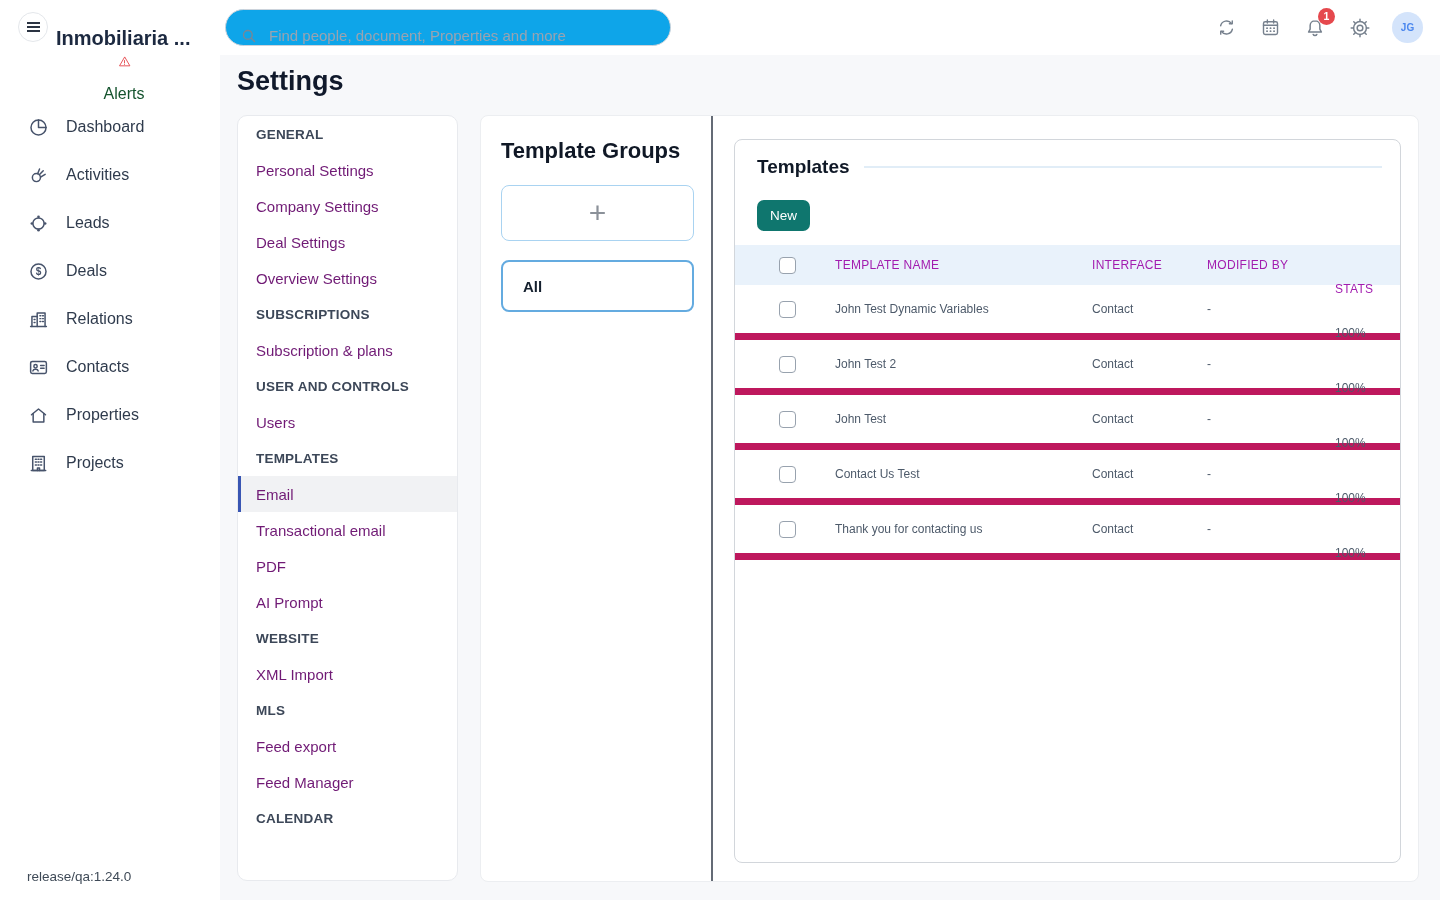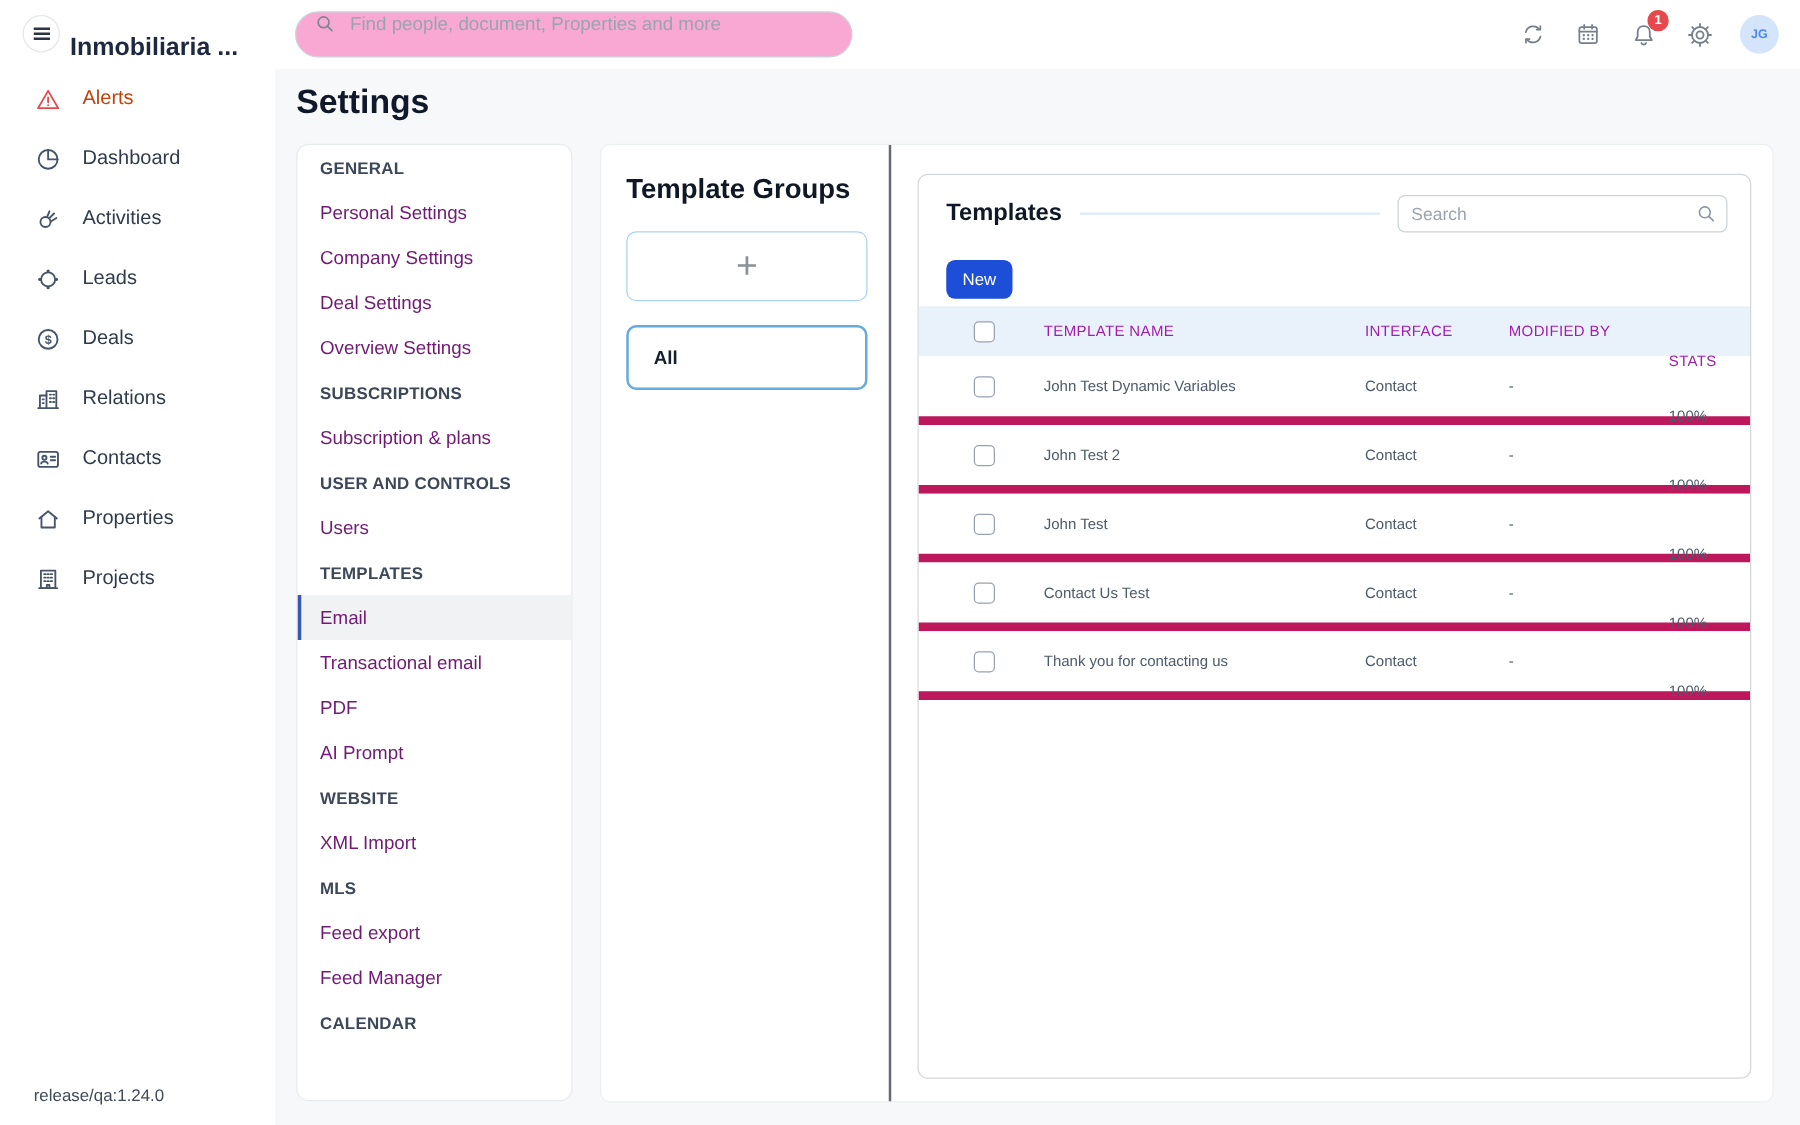--- a/index.html
+++ b/index.html
@@ -8,39 +8,39 @@
   .app{position:relative;width:1440px;height:900px;}
 
   
   .topbar{position:absolute;top:0;left:0;width:1440px;height:55px;background:#fff;z-index:5;}
   .hamburger{position:absolute;left:18px;top:12px;width:30px;height:30px;border-radius:50%;
              border:1px solid #e4e7eb;background:#fff;cursor:pointer;display:flex;align-items:center;justify-content:center;padding:0;}
   .hamb{display:block;width:13px;height:1.8px;background:#2b3442;position:relative;}
   .hamb::before,.hamb::after{content:"";position:absolute;left:0;width:13px;height:1.8px;background:#2b3442;}
   .hamb::before{top:-4.4px;}.hamb::after{top:4.4px;}
   .brand{position:absolute;left:56px;top:27px;font-size:20px;font-weight:700;color:#1c2940;white-space:nowrap;}
-  .global-search{position:absolute;left:236px;top:9px;width:446px;height:37px;border:1px solid #ccd3db;
-                 border-radius:19px;background:#f9a8d4;display:flex;align-items:flex-start;gap:9px;
+  .global-search{position:absolute;left:225px;top:9px;width:446px;height:37px;border:1px solid #ccd3db;
+                 border-radius:19px;background:#0ea5e9;display:flex;align-items:flex-end;gap:9px;
                  padding:0 14px;box-sizing:border-box;}
   .global-search input{border:none;outline:none;flex:1;font-size:15px;color:#334155;background:transparent;
                        font-family:"Liberation Sans",sans-serif;}
   .global-search input::placeholder{color:#9aa3b0;}
   .topbar-actions{position:absolute;right:17px;top:0;height:55px;display:flex;align-items:center;gap:19px;}
   .icon-btn{background:none;border:none;padding:2px;cursor:pointer;position:relative;display:flex;align-items:center;}
   .badge{position:absolute;top:-7px;right:-7px;min-width:17px;height:17px;border-radius:9px;background:#e5484d;
          color:#fff;font-size:10.5px;font-weight:700;display:flex;align-items:center;justify-content:center;
          padding:0 4px;box-sizing:border-box;}
   .avatar{width:31px;height:31px;border-radius:50%;background:#d4e4fb;color:#4b87ee;font-size:10px;
           font-weight:700;display:flex;align-items:center;justify-content:center;cursor:pointer;}
 
   
   .sidebar{position:absolute;top:55px;left:0;width:220px;height:845px;background:#fff;}
   .side-item{display:flex;align-items:center;gap:17px;height:48px;padding-left:28px;font-size:16px;
              color:#2f3b4d;font-weight:500;cursor:pointer;}
-  .side-item.alert{color:#c2410c;}
+  .side-item.alert{color:#14532d;flex-direction:column;}
   .version{position:absolute;left:27px;bottom:16px;font-size:13.5px;color:#3f4a57;}
 
   
   .content{position:absolute;left:220px;top:55px;width:1220px;height:845px;background:#f7f8fa;}
   .page-title{position:absolute;left:17px;top:11px;margin:0;font-size:27px;font-weight:700;color:#10192b;}
 
   
   .settings-card{position:absolute;left:17px;top:60px;width:221px;height:766px;background:#fff;
                  border:1px solid #e8eaee;border-radius:10px;box-sizing:border-box;overflow:hidden;}
   .nav-entry{height:36px;display:flex;align-items:center;padding-left:18px;box-sizing:border-box;}
@@ -66,21 +66,21 @@
                   border-radius:8px;background:#fff;box-sizing:border-box;}
   .tp-head{display:flex;align-items:center;gap:14px;padding:16px 18px 0 22px;}
   .tp-title{margin:0;font-size:19px;font-weight:700;color:#0f1826;white-space:nowrap;}
   .tp-divider{flex:1;height:2px;background:#e1edf7;}
   .tp-search{position:relative;width:264px;height:30px;flex:0 0 auto;}
   .tp-search input{width:100%;height:100%;box-sizing:border-box;border:1px solid #ccd2d9;border-radius:6px;
                    padding:0 32px 0 10px;font-size:14px;color:#334155;outline:none;
                    font-family:"Liberation Sans",sans-serif;}
   .tp-search input::placeholder{color:#9aa3b0;}
   .tp-search .mag{position:absolute;right:8px;top:6px;}
-  .btn-new{margin:22px 0 0 22px;background:#1d4ed8;color:#fff;font-size:13.5px;border:none;border-radius:7px;
+  .btn-new{margin:22px 0 0 22px;background:#0f766e;color:#fff;font-size:13.5px;border:none;border-radius:7px;
            padding:8px 13px;cursor:pointer;font-family:"Liberation Sans",sans-serif;}
 
   .table{position:absolute;left:0;top:105px;right:0;}
   .t-head{display:flex;align-items:center;height:40px;background:#e9f2fb;font-size:12px;font-weight:500;
           color:#a21caf;letter-spacing:0.3px;}
   .t-row{display:flex;align-items:center;height:48px;border-bottom:7px solid #be185d;font-size:12px;
          color:#4d5a6a;background:#fff;cursor:pointer;}
   .c-check{width:100px;box-sizing:border-box;padding-left:44px;flex:0 0 auto;}
   .checkbox{display:block;width:17px;height:17px;border:1.5px solid #98a2ae;border-radius:4px;background:#fff;
             box-sizing:border-box;cursor:pointer;}
@@ -255,27 +255,20 @@
         </button>
         <button class="group-card">
           <span>All</span>
         </button>
       </section>
 
       <section class="templates-card">
         <div class="tp-head">
           <h3 class="tp-title">Templates</h3>
           <div class="tp-divider"></div>
-          <div class="tp-search">
-            <input placeholder="Search" style="">
-            <svg class="mag" width="18" height="18" viewBox="0 0 24 24" fill="none" stroke="#8b95a2" stroke-width="1.7" stroke-linecap="round">
-                <circle cx="10.5" cy="10.5" r="5.8"></circle>
-                <path d="M15 15l4.4 4.4"></path>
-              </svg>
-          </div>
         </div>
 
         <button class="btn-new">New</button>
 
         <div class="table">
           <div class="t-head">
             <div class="c-check">
                 <span class="checkbox"></span>
               </div>
             <div class="c-name">TEMPLATE NAME</div>

